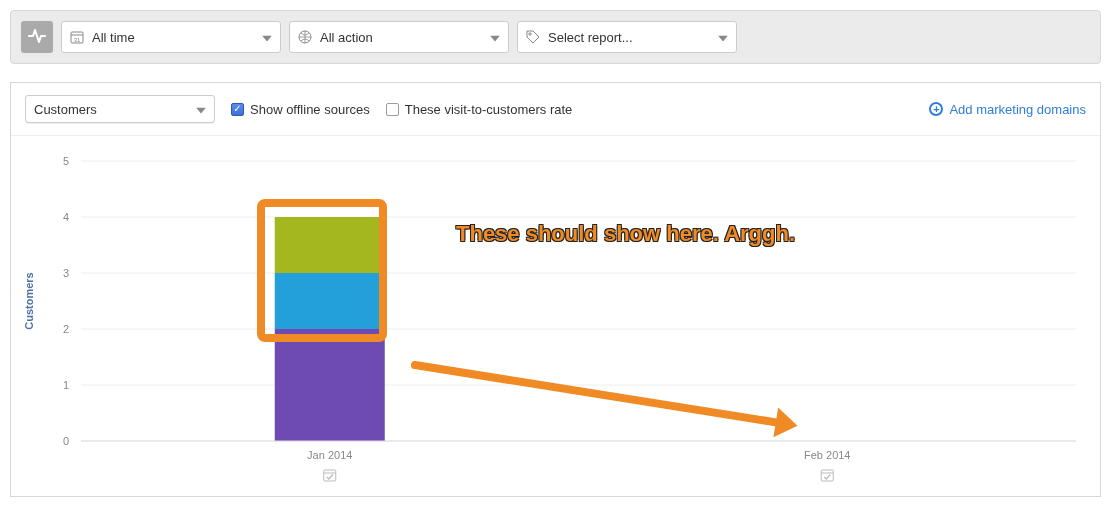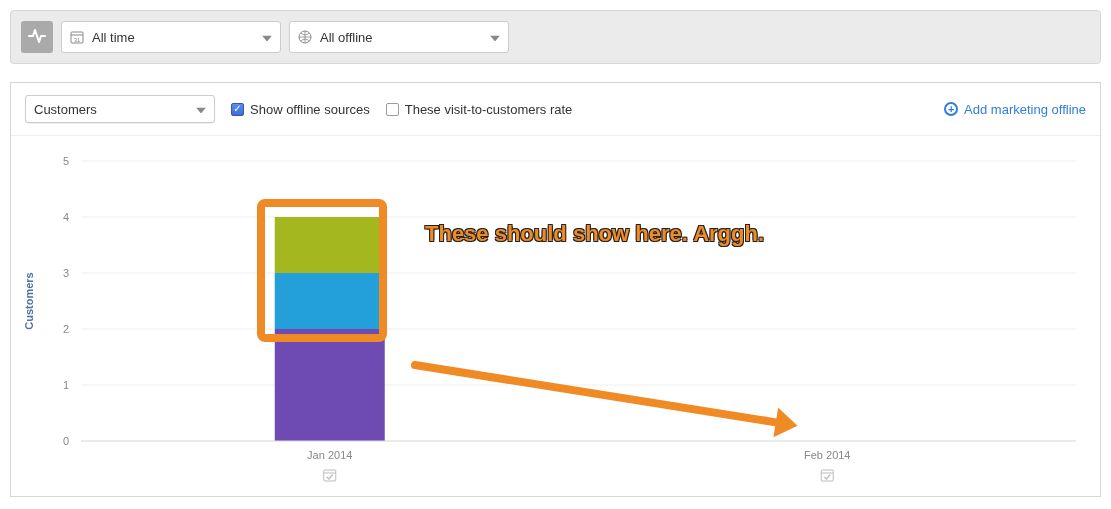--- a/index.html
+++ b/index.html
@@ -170,28 +170,42 @@
     </span>
   </div>
 
   <div class="dd dd-220">
     <span class="ico">
       <svg width="14" height="14" viewBox="0 0 14 14">
           <circle cx="7" cy="7" r="6" fill="none" stroke="#888"></circle>
           <path d="M1 7 h12 M7 1 v12 M3 3 q4 4 8 0 M3 11 q4 -4 8 0" fill="none" stroke="#888" stroke-width="0.8"></path>
         </svg>
     </span>
-    <span class="dd-label">All offline</span>
+    <span class="dd-label">All action</span>
     <span class="caret">
       <svg width="10" height="6" viewBox="0 0 10 6">
           <polygon points="0,0 10,0 5,6" fill="#888"></polygon>
         </svg>
     </span>
   </div>
 
+  <div class="dd dd-220">
+    <span class="ico">
+      <svg width="14" height="14" viewBox="0 0 14 14">
+          <path d="M1 1 h6 l6 6 -6 6 -6 -6 z" fill="none" stroke="#888"></path>
+          <circle cx="4" cy="4" r="1.2" fill="none" stroke="#888"></circle>
+        </svg>
+    </span>
+    <span class="dd-label">Select report...</span>
+    <span class="caret">
+      <svg width="10" height="6" viewBox="0 0 10 6">
+          <polygon points="0,0 10,0 5,6" fill="#888"></polygon>
+        </svg>
+    </span>
+  </div>
 </div>
 
 <div class="panel">
   <div class="panel-head">
     <div class="sel">
       <span>Customers</span>
       <span class="caret">
         <svg width="10" height="6" viewBox="0 0 10 6">
             <polygon points="0,0 10,0 5,6" fill="#888"></polygon>
           </svg>
@@ -205,21 +219,21 @@
 
     <label class="cb">
       <span class="box"></span>
       <span>These visit-to-customers rate</span>
     </label>
 
     <div class="spacer"></div>
 
     <div class="add-action">
       <span class="plus">+</span>
-      <span>Add marketing offline</span>
+      <span>Add marketing domains</span>
     </div>
   </div>
 
   <div class="chart-wrap">
     <svg id="chart-svg" width="1085" height="360">
         <line x1="70" y1="305" x2="1065" y2="305" stroke="#eee" stroke-width="1"></line>
         <text x="58" y="309" text-anchor="end" font-size="11" fill="#888">0</text>
         <line x1="70" y1="249" x2="1065" y2="249" stroke="#eee" stroke-width="1"></line>
         <text x="58" y="253" text-anchor="end" font-size="11" fill="#888">1</text>
         <line x1="70" y1="193" x2="1065" y2="193" stroke="#eee" stroke-width="1"></line>
@@ -243,19 +257,19 @@
         <text x="816.25" y="323" text-anchor="middle" font-size="11" fill="#888">Feb 2014</text>
         <g transform="translate(810.25,333)">
           <rect x="0" y="1" width="12" height="11" rx="1" fill="none" stroke="#bbb"></rect>
           <line x1="0" y1="4" x2="12" y2="4" stroke="#bbb"></line>
           <polyline points="3,8 5.2,10 9,5.5" fill="none" stroke="#bbb" stroke-width="1.3"></polyline>
         </g>
         <line x1="70" y1="305" x2="1065" y2="305" stroke="#ddd" stroke-width="1"></line>
       </svg>
 
     <div id="annot-box" class="annot-box" style="left: 245.75px; top: 63px; width: 130px; height: 143.2px;"></div>
-    <div id="annot-text" class="annot-text" style="left: 414px; top: 85px;">These should show here. Arggh.</div>
+    <div id="annot-text" class="annot-text" style="left: 445px; top: 85px;">These should show here. Arggh.</div>
     <svg id="annot-arrow" class="annot-arrow" width="442.5" height="120.80000000000001" style="left: 373.75px; top: 199.2px;">
         <line x1="30" y1="30" x2="390.77277273239093" y2="87.34636492059967" stroke="#f08a24" stroke-width="8" stroke-linecap="round"></line>
         <polygon points="412.5,90.80000000000001 388.4180215418907,102.16038351215131 393.12752392289116,72.53234632904802" fill="#f08a24"></polygon>
       </svg>
   </div>
 </div>
 
 </body></html>

